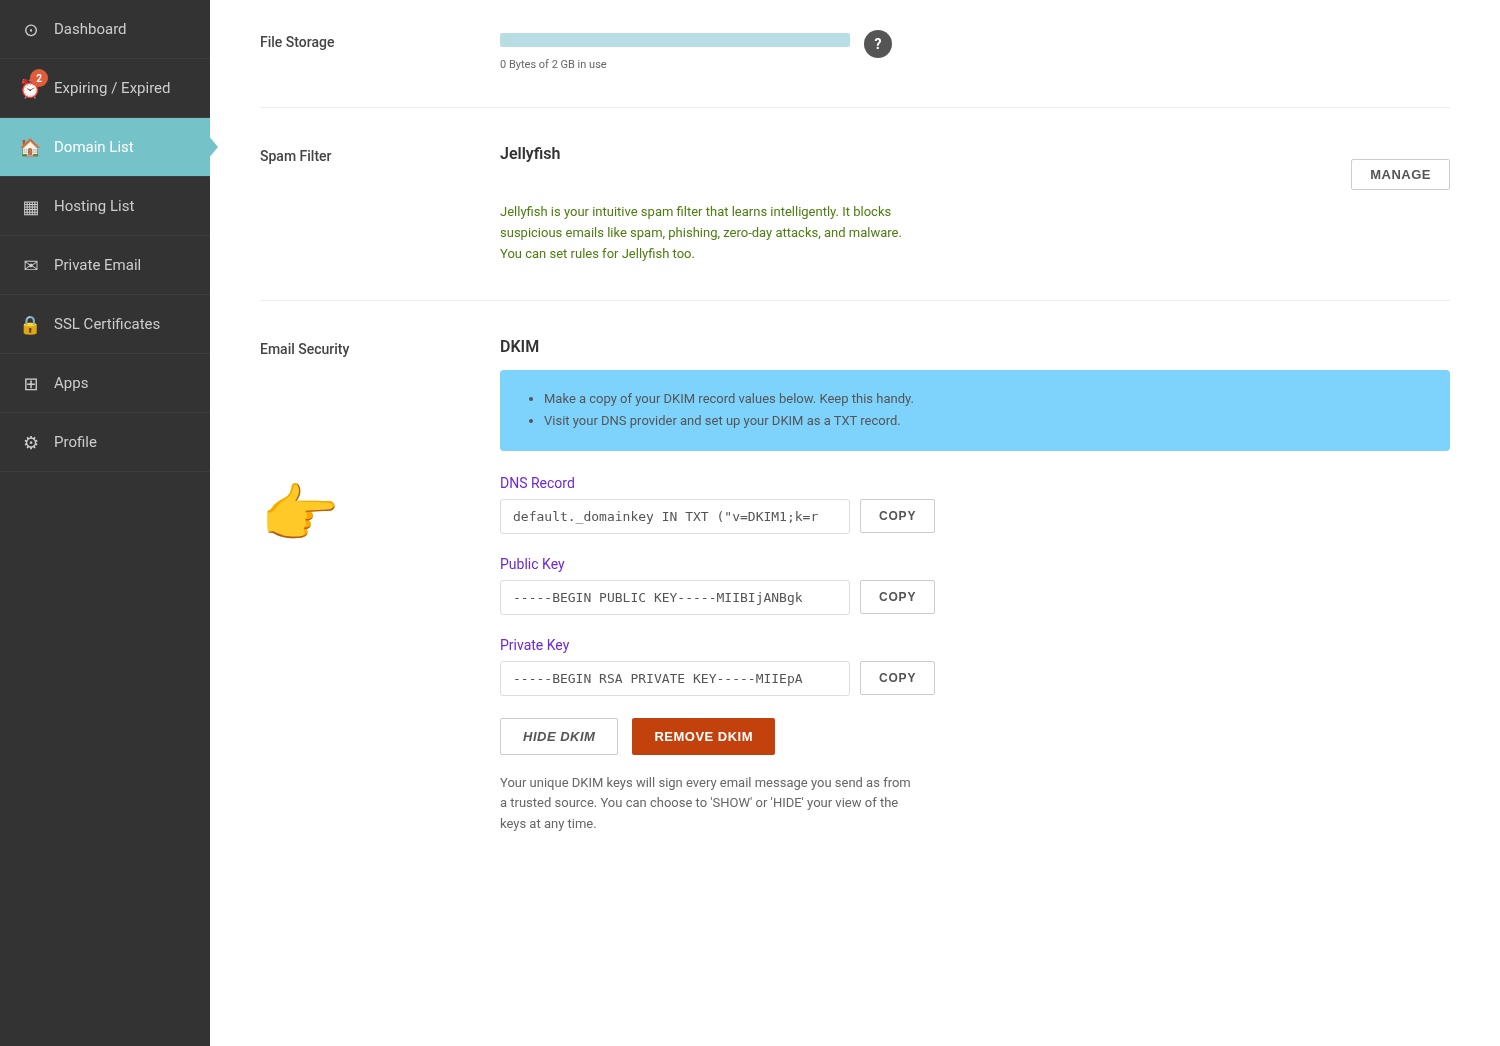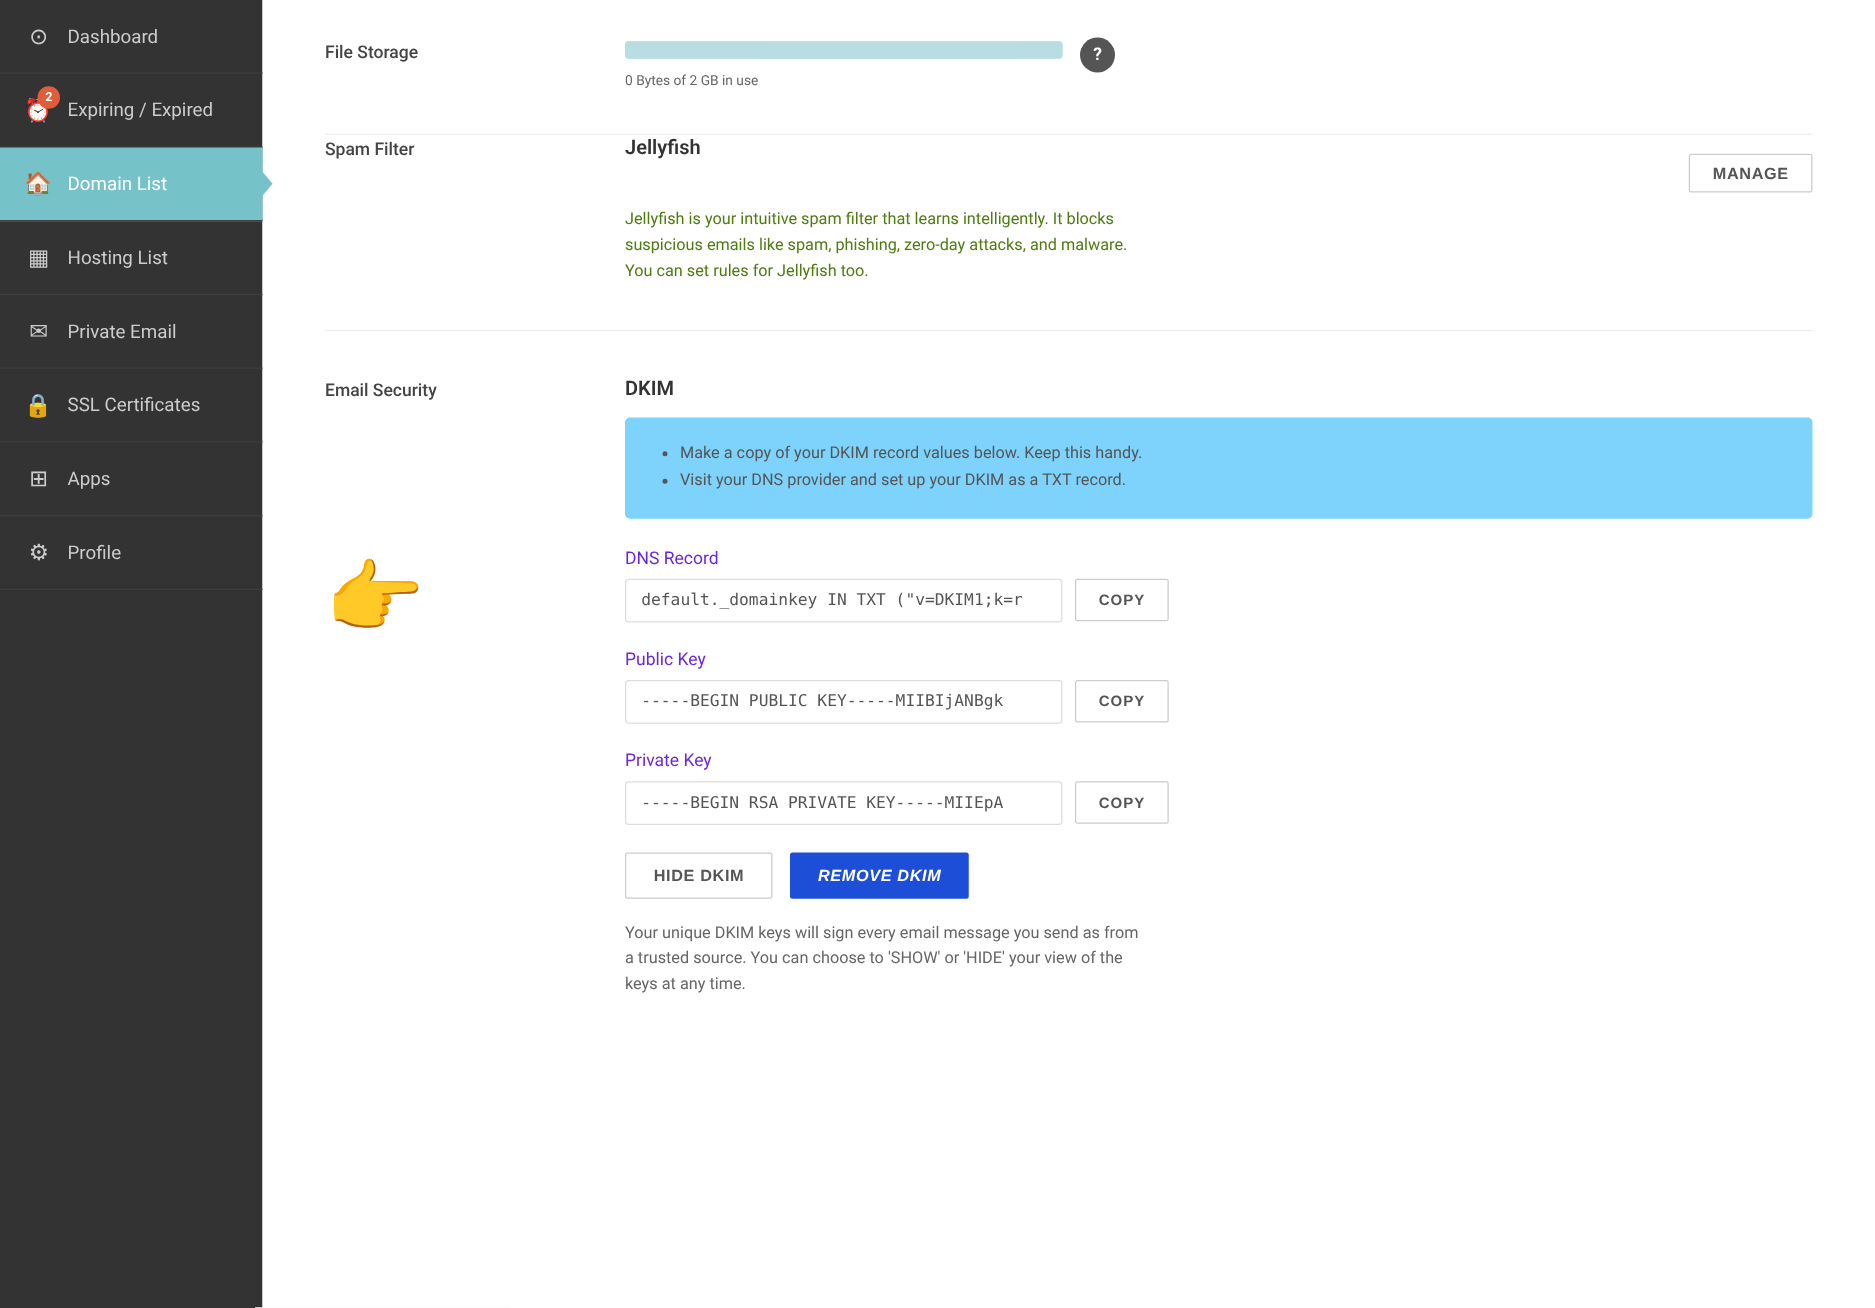--- a/index.html
+++ b/index.html
@@ -215,32 +215,32 @@
     .btn-hide-dkim {
       border: 1px solid #ccc;
       background: #fff;
       color: #555;
       padding: 10px 22px;
       font-size: 13px;
       font-weight: 600;
       cursor: pointer;
       border-radius: 2px;
       letter-spacing: 0.5px;
+      font-style: italic;
     }
     .btn-remove-dkim {
       border: none;
-      background: #1d4ed8;
+      background: #c2410c;
       color: #fff;
       padding: 10px 22px;
       font-size: 13px;
       font-weight: 600;
       cursor: pointer;
       border-radius: 2px;
       letter-spacing: 0.5px;
-      font-style: italic;
     }
 
     .dkim-footer-text {
       font-size: 13px;
       color: #666;
       line-height: 1.6;
       max-width: 420px;
     }
 
     .question-icon {
@@ -258,20 +258,21 @@
       flex-shrink: 0;
     }
     .storage-row {
       display: flex;
       align-items: center;
       gap: 14px;
     }
 
     
     .top-section {
+      margin-bottom: 36px;
       padding-bottom: 36px;
       border-bottom: 1px solid #eee;
     }
     .top-row {
       display: flex;
       gap: 40px;
     }
   </style>
 </head>
 <body>

